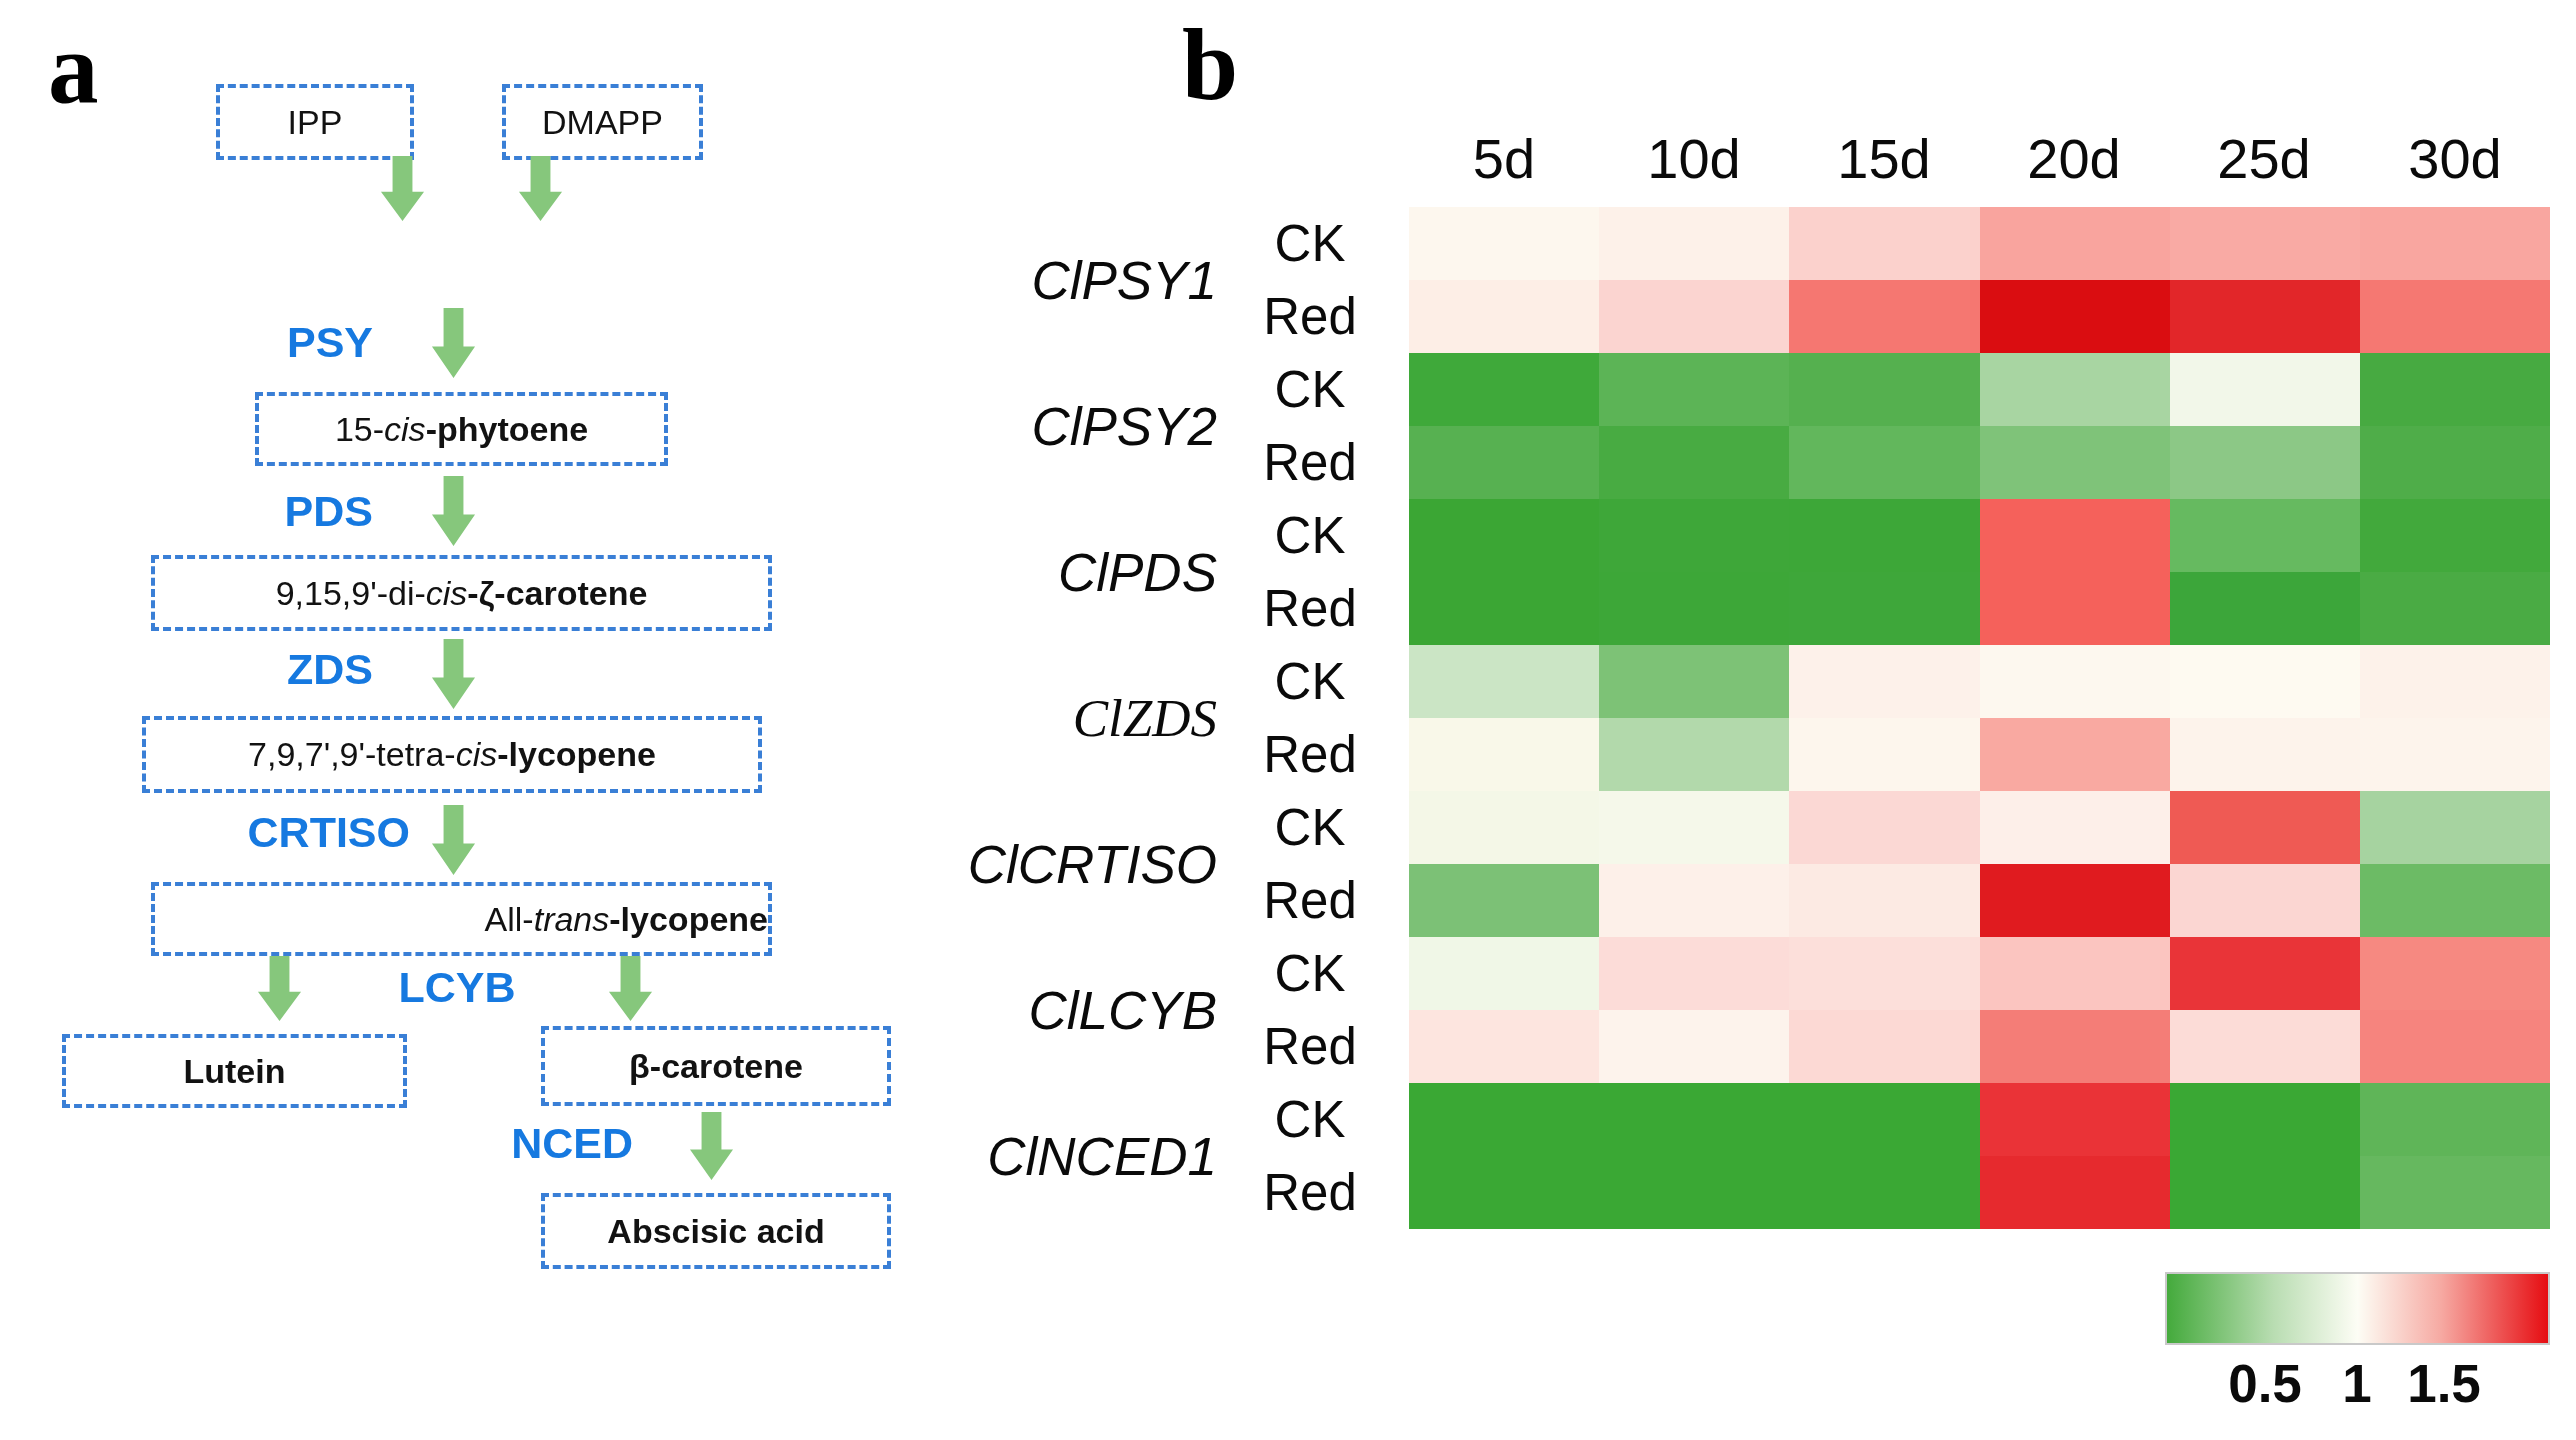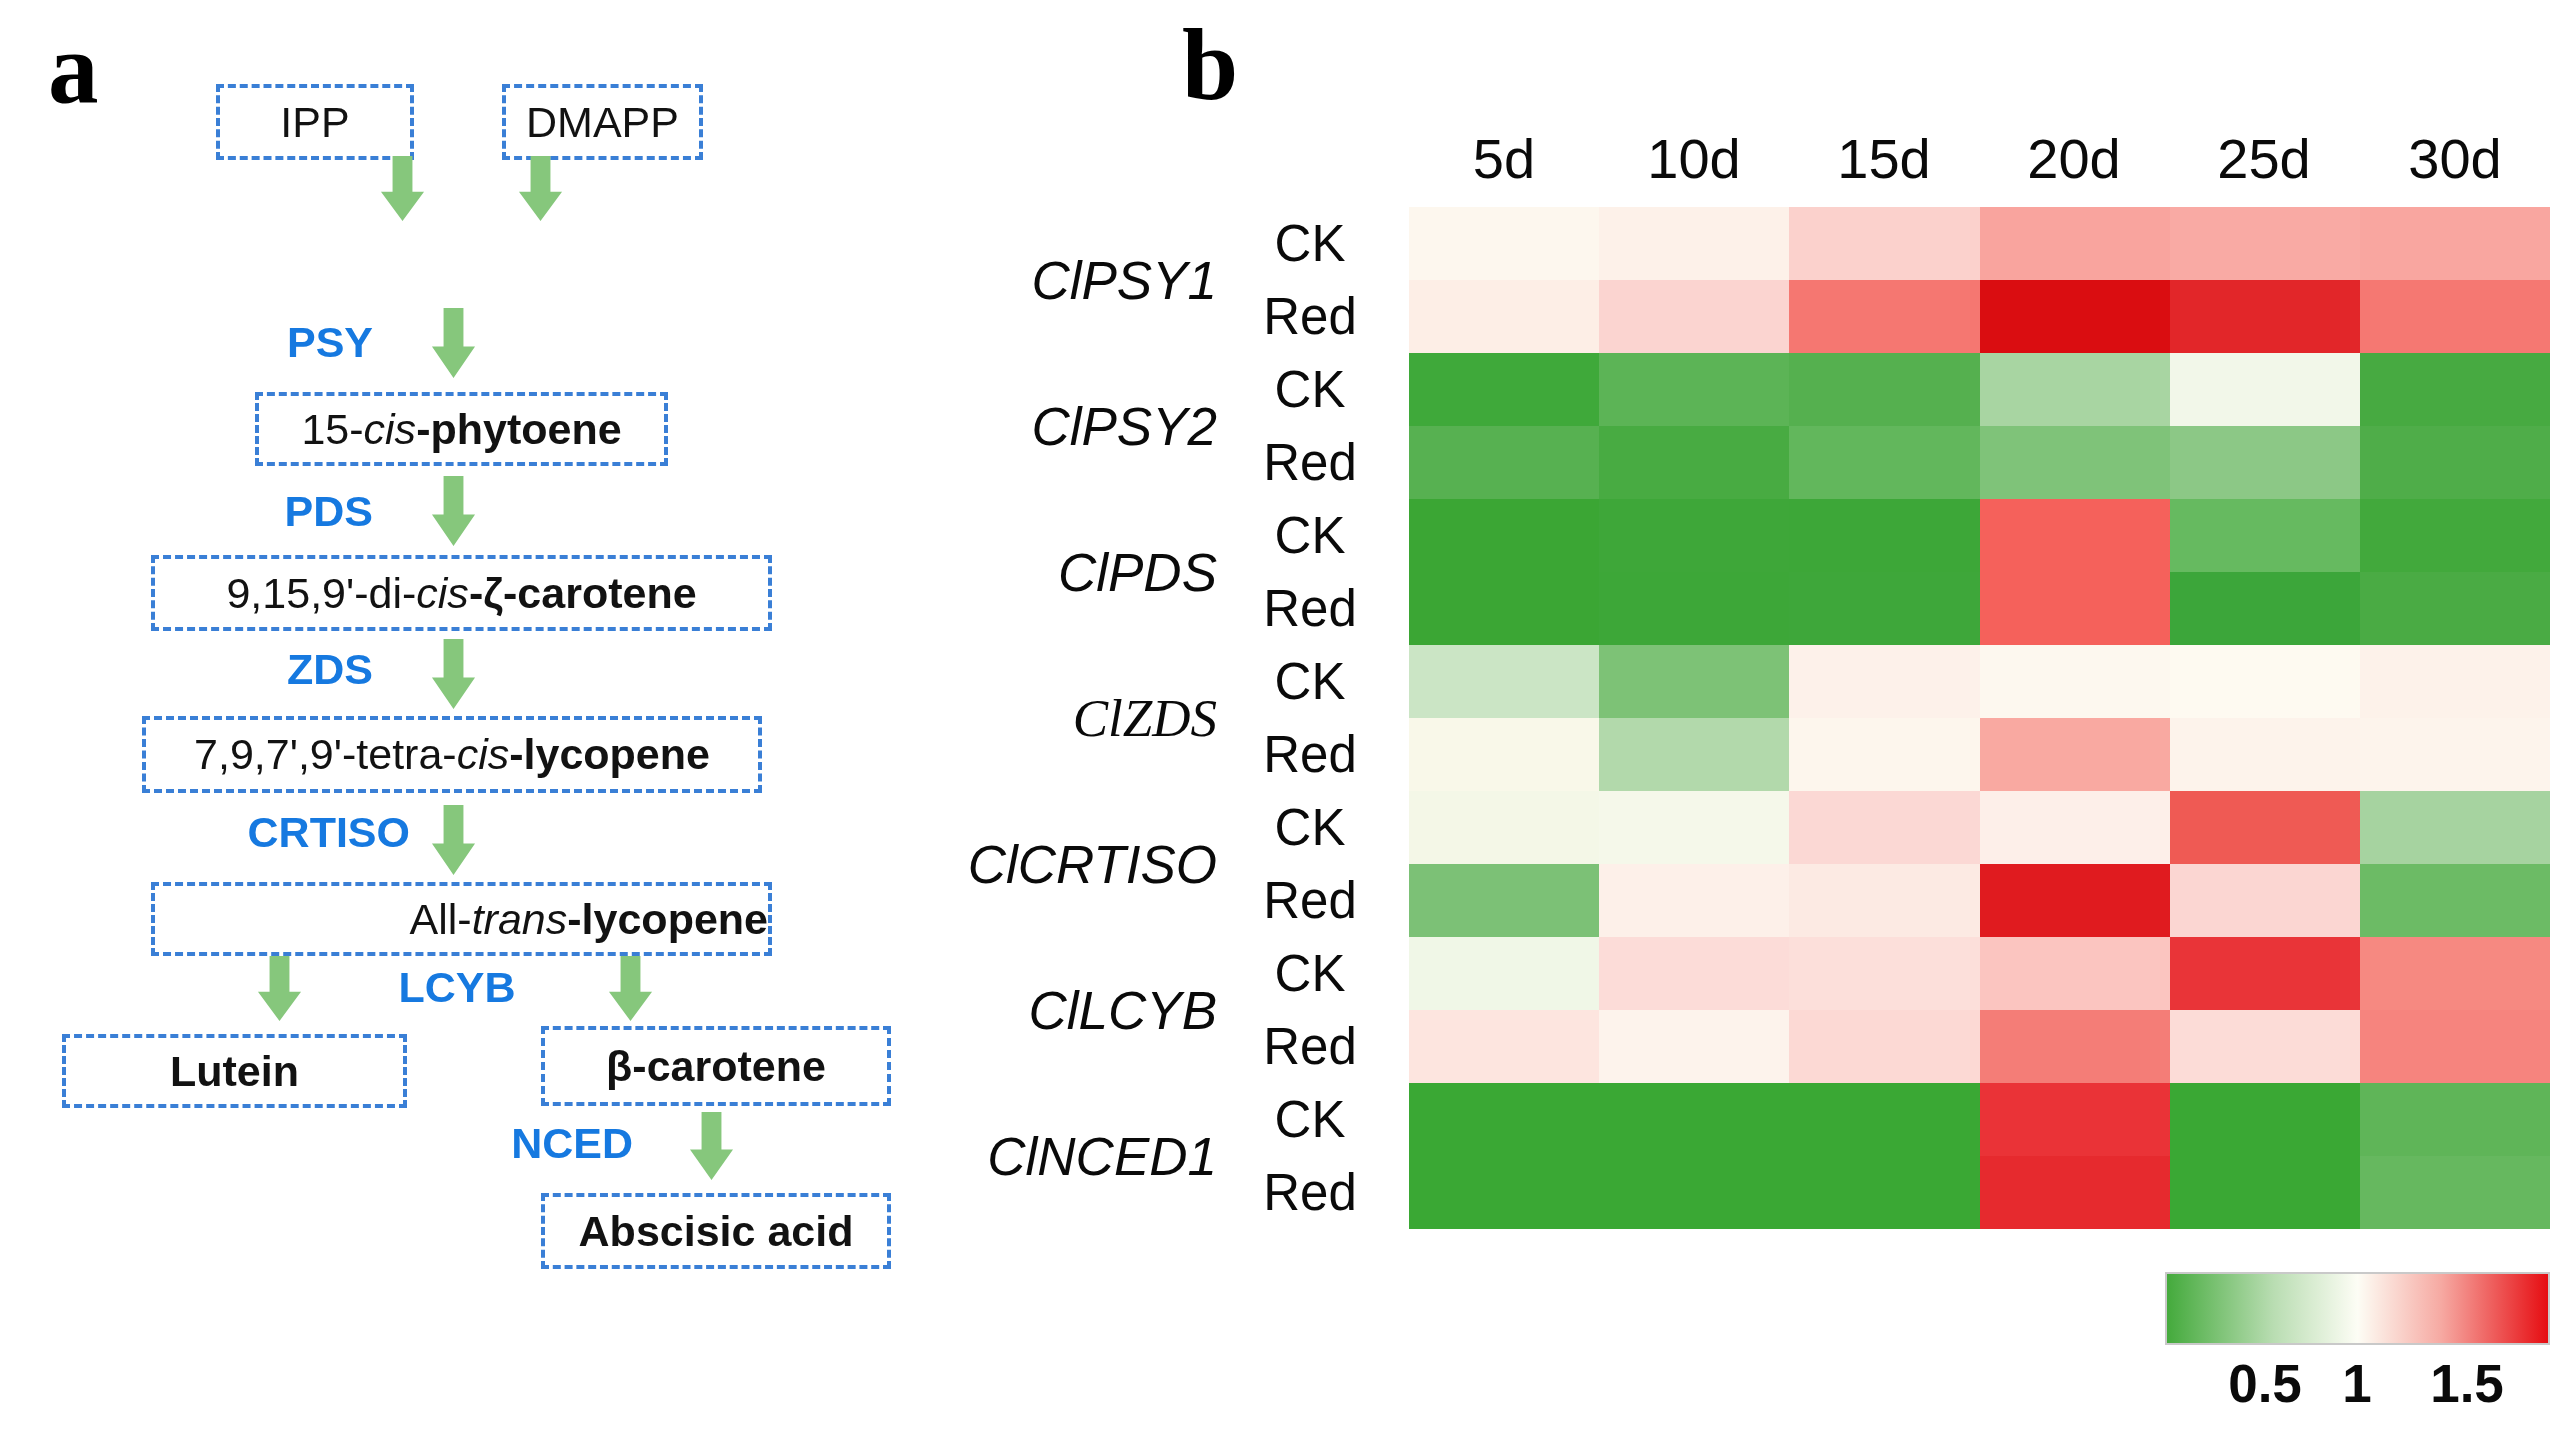--- a/index.html
+++ b/index.html
@@ -5,21 +5,21 @@
   html,body{margin:0;padding:0;background:#ffffff;}
   #canvas{position:relative;width:2576px;height:1440px;background:#fff;overflow:hidden;
           font-family:"Liberation Sans", sans-serif;color:#111;}
   .panel-label{position:absolute;font-family:"Liberation Serif", serif;font-weight:bold;
                font-size:101px;line-height:1;color:#000;}
   #label-a{left:48px;top:18px;}
   #label-b{left:1182px;top:15px;}
 
   
   .node{position:absolute;border:4.1px dashed var(--box-border-blue);background:#fff;
-        display:flex;align-items:center;justify-content:center;font-size:43px;
+        display:flex;align-items:center;justify-content:center;font-size:34px;
         white-space:nowrap;color:#121212;}
   .sg{display:inline;}
   .sg.i{font-style:italic;}
   .sg.b{font-weight:bold;}
   #node-ipp{left:216px;top:84px;width:190px;height:68px;}
   #node-dmapp{left:502px;top:84px;width:193px;height:68px;}
   #node-ggpp{left:361px;top:230px;width:193px;height:70px;}
   #node-phytoene{left:255px;top:392px;width:405px;height:66px;}
   #node-dicis{left:151px;top:555px;width:613px;height:68px;}
   #node-tetracis{left:142px;top:716px;width:612px;height:69px;}
@@ -267,17 +267,17 @@
       <div class="hm-cell" title="ClNCED1 Red 15d = 0.42" style="background: rgb(58, 168, 52);"></div>
       <div class="hm-cell" title="ClNCED1 Red 20d = 1.65" style="background: rgb(230, 42, 46);"></div>
       <div class="hm-cell" title="ClNCED1 Red 25d = 0.42" style="background: rgb(58, 168, 52);"></div>
       <div class="hm-cell" title="ClNCED1 Red 30d = 0.6" style="background: rgb(102, 184, 95);"></div>
     </div>
 
   <div id="legend"></div>
   <div id="legend-ticks">
       <div class="legend-tick" style="left: 100px;">0.5</div>
       <div class="legend-tick" style="left: 192px;">1</div>
-      <div class="legend-tick" style="left: 302px; text-align: center;">1.5</div>
+      <div class="legend-tick" style="left: 279px; text-align: center;">1.5</div>
     </div>
 
 </div>
 
 
 </body></html>

